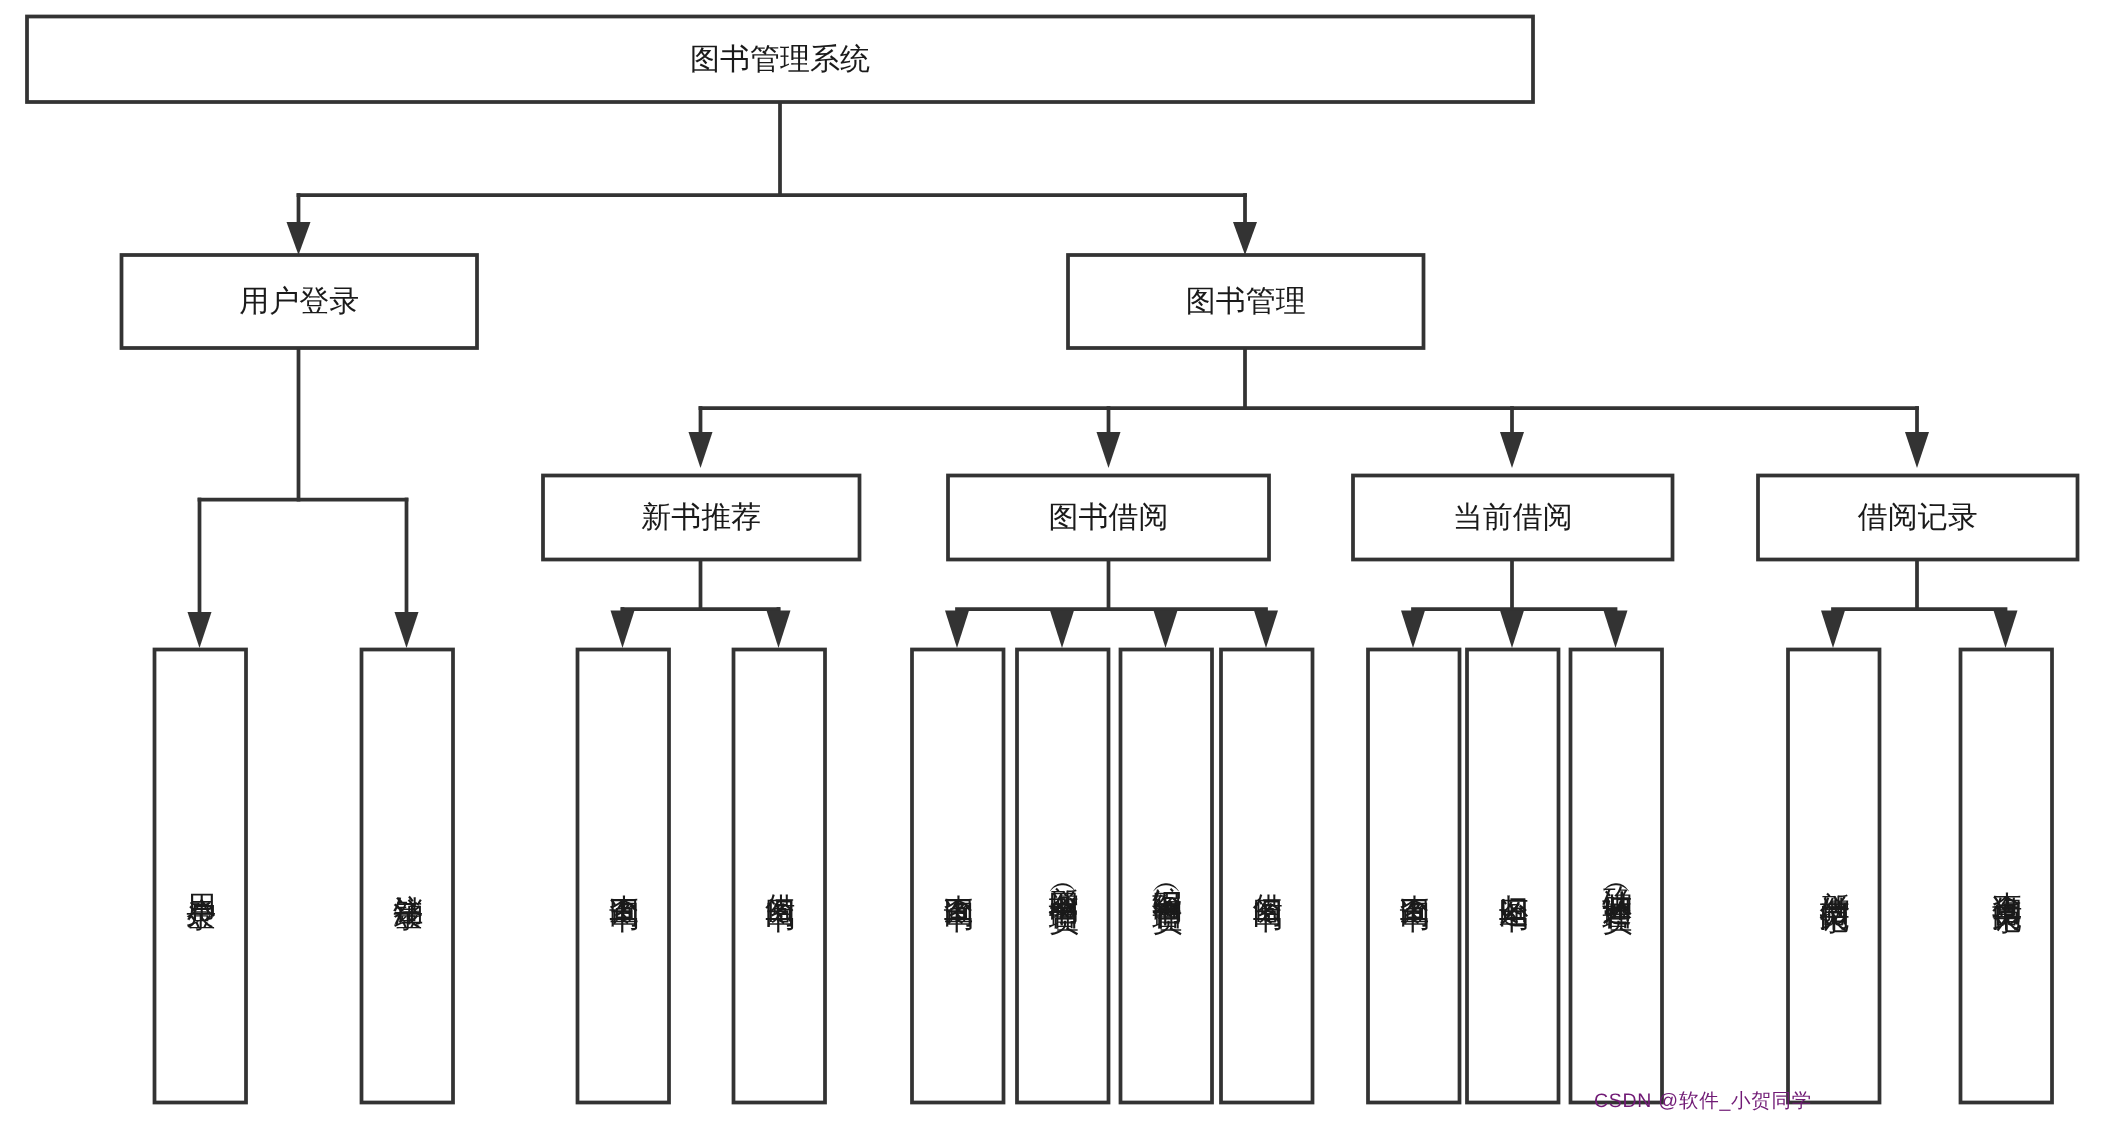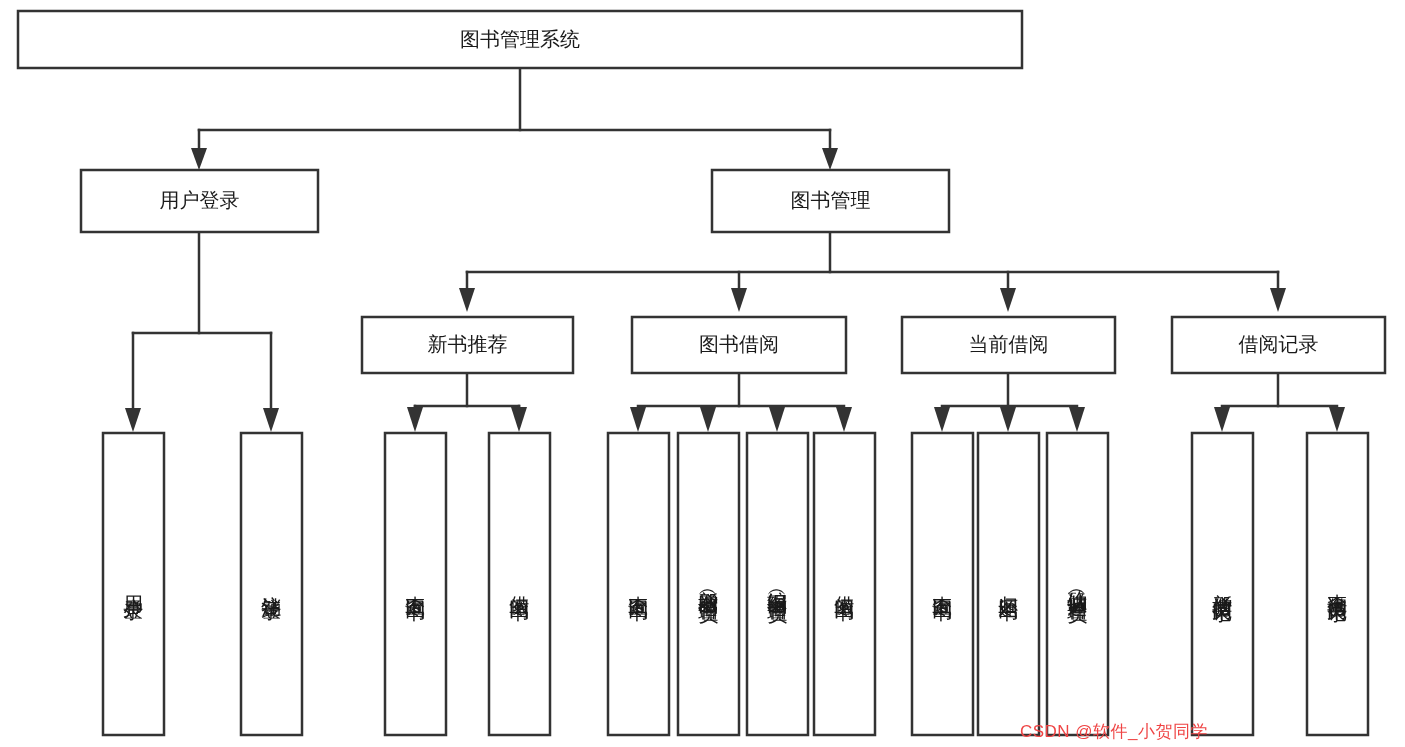--- a/index.html
+++ b/index.html
@@ -64,22 +64,22 @@
     align-items: center;
     justify-content: center;
     white-space: nowrap;
     pointer-events: none;
   }
   .watermark {
     position: absolute;
     right: 8px;
     bottom: 4px;
     font-family: "Liberation Sans", "DejaVu Sans", sans-serif;
-    font-size: 17px;
-    color: #ef4444;
+    font-size: 13px;
+    color: #701a75;
     white-space: nowrap;
     letter-spacing: 0.5px;
   }
 </style>
 </head>
 <body>
 
 <div id="diagram-root">
 
   <svg class="diagram-canvas" viewBox="0 0 1405 747" xmlns="http://www.w3.org/2000/svg">

